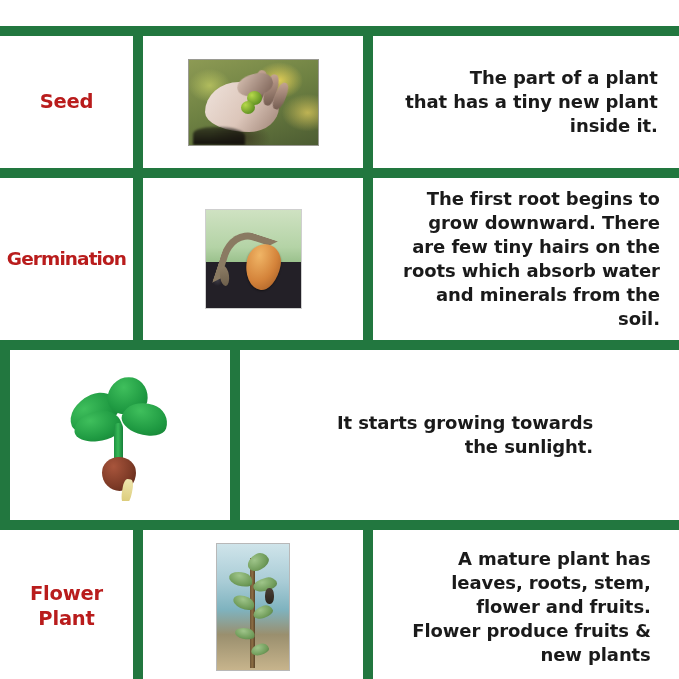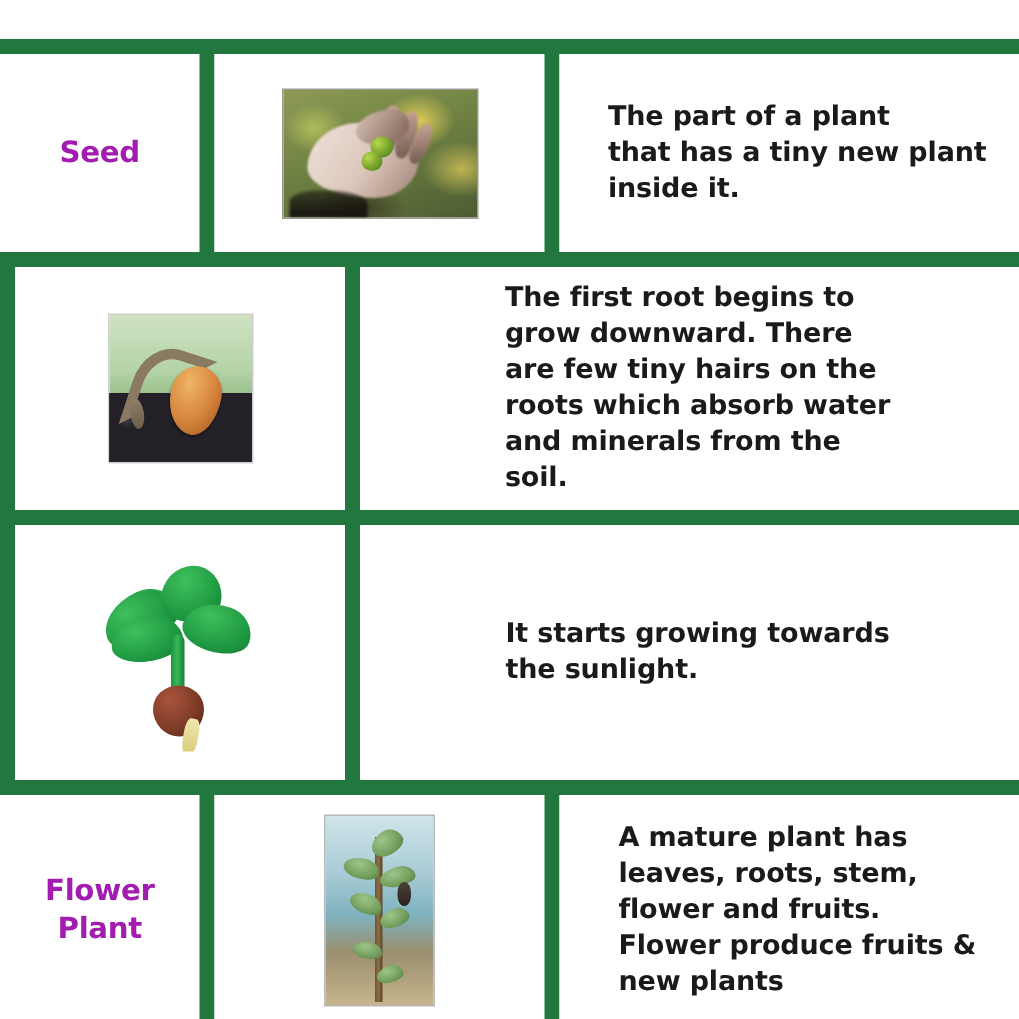--- a/index.html
+++ b/index.html
@@ -55,32 +55,32 @@
     box-sizing: border-box;
     padding: 4px 2px;
   }
   .cell-stage  { flex: 0 0 133px; }
   .cell-image  { flex: 0 0 220px; }
   .cell-desc   { flex: 1 1 auto; padding: 4px 14px; }
 
   .stage-label {
     font-weight: bold;
     font-size: 19.5px;
-    color: #a21caf;
+    color: #b91c1c;
     text-align: center;
     line-height: 1.28;
     letter-spacing: -0.2px;
   }
   .stage-label.tight { font-size: 18.5px; letter-spacing: -0.9px; }
 
   .desc-text {
     font-weight: bold;
     font-size: 18px;
     color: #1a1a1a;
-    text-align: left;
+    text-align: right;
     line-height: 1.33;
     white-space: pre-line;
     letter-spacing: -0.1px;
   }
 
   
   .r1 .cells { height: 132px; }
   .r2 .cells { height: 162px; }
   .r3 .cells { height: 170px; }
   .r4 .cells { height: 154px; }
@@ -277,20 +277,23 @@
 that has a tiny new plant
 inside it.</div>
       </div>
     </div>
   </div>
 
   <div class="hrule"></div>
 
   <div class="grid-row r2">
     <div class="cells">
+      <div class="cell cell-stage">
+        <div class="stage-label tight">Germination</div>
+      </div>
       <div class="vrule"></div>
       <div class="cell cell-image">
         <div class="figure fig-germ">
           <div class="soil"></div>
           <div class="radicle"></div>
           <div class="radtip"></div>
           <div class="seedbody"></div>
         </div>
       </div>
       <div class="vrule"></div>

